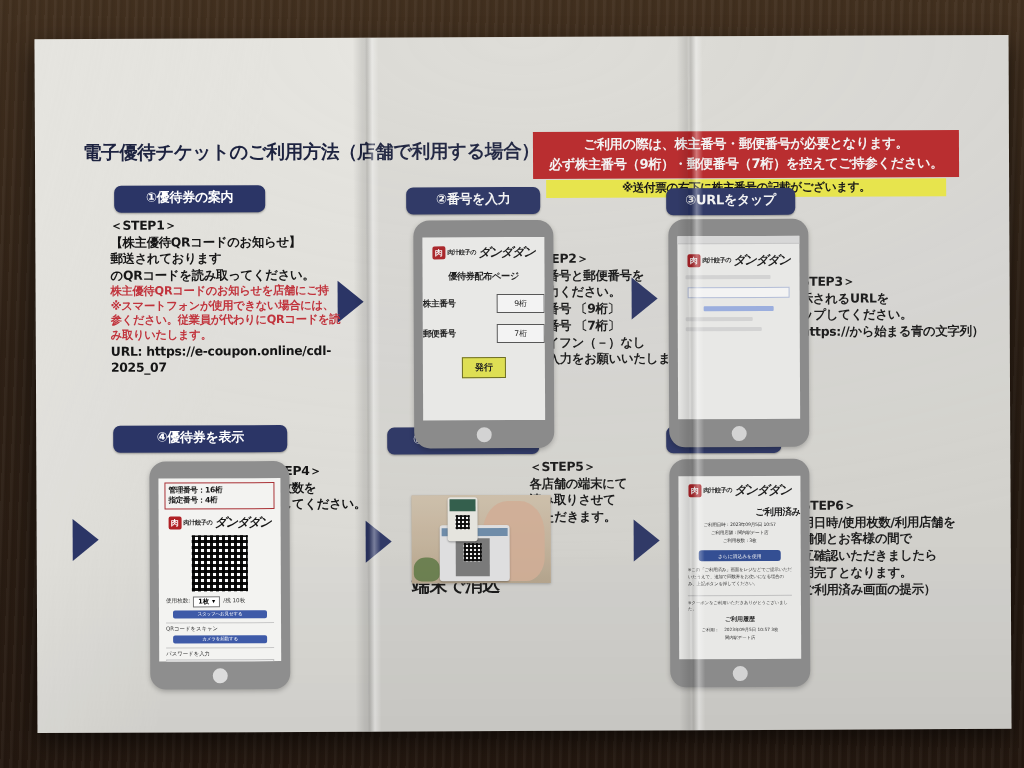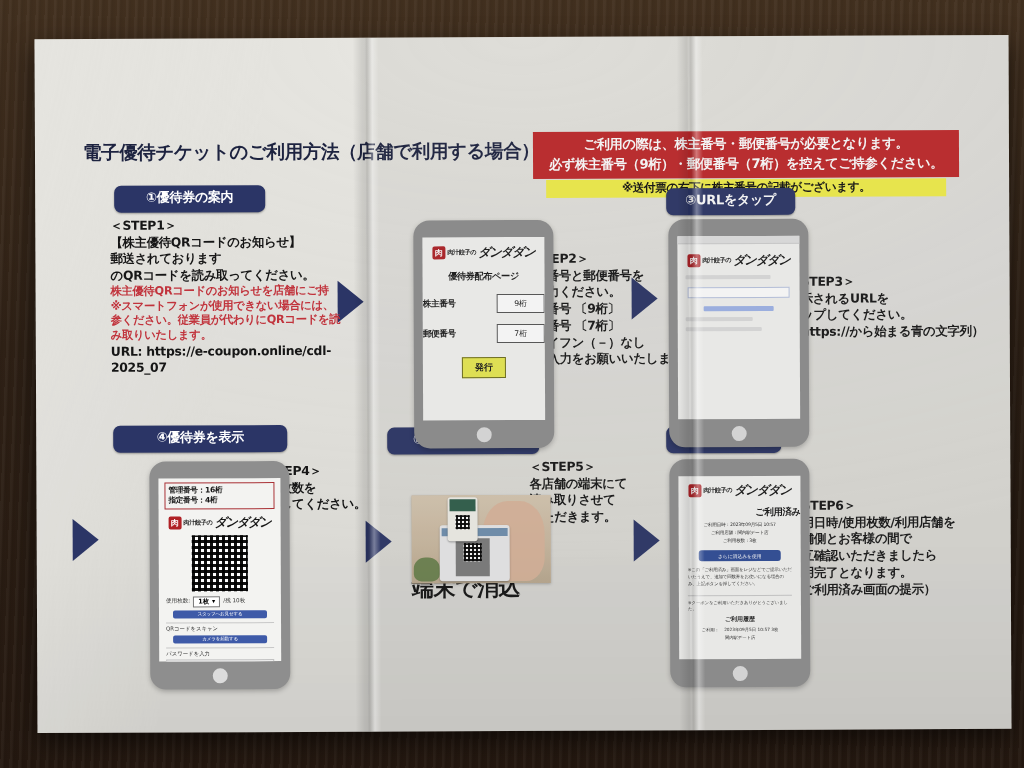--- a/index.html
+++ b/index.html
@@ -101,21 +101,21 @@
   .mono{font-family:"DejaVu Sans","Liberation Sans",sans-serif;}
 
   #step1{left:75px;top:179px;width:252px;}
   #step2{left:487px;top:214px;width:168px;}
   #step3{left:753px;top:238px;width:200px;}
   #step4{left:219px;top:425px;width:140px;}
   #step5{left:493px;top:422px;width:155px;}
   #step6{left:753px;top:462px;width:205px;}
   #termlabel{
     position:absolute;left:375px;top:536px;
-    font-size:22px;font-weight:bold;color:#121212;letter-spacing:-0.5px;
+    font-size:18px;font-weight:bold;color:#121212;letter-spacing:-0.5px;
   }
 
   
   .arrow{position:absolute;width:0;height:0;
      border-top:21px solid transparent;border-bottom:21px solid transparent;
      border-left:26px solid #2b3566;}
   #arr1{left:302px;top:243px;}
   #arr2{left:596px;top:241px;}
   #arr3{left:36px;top:480px;}
   #arr4{left:329px;top:483px;}
@@ -222,20 +222,21 @@
 
     <div id="headline">電子優待チケットのご利用方法（店舗で利用する場合）</div>
 
     <div id="warnbox">
       <div>ご利用の際は、株主番号・郵便番号が必要となります。</div>
       <div>必ず株主番号（9桁）・郵便番号（7桁）を控えてご持参ください。</div>
     </div>
     <div id="warnnote">※送付票の右下に株主番号の記載がございます。</div>
 
     <div class="pill" id="pill1">①優待券の案内</div>
+    <div class="pill" id="pill2">②番号を入力</div>
     <div class="pill" id="pill3">③URLをタップ</div>
     <div class="pill" id="pill4">④優待券を表示</div>
     <div class="pill" id="pill5">⑤店頭で読み取り</div>
     <div class="pill" id="pill6">⑥消込完了</div>
 
     <div class="arrow" id="arr1"></div>
     <div class="arrow" id="arr2"></div>
     <div class="arrow" id="arr3"></div>
     <div class="arrow" id="arr4"></div>
     <div class="arrow" id="arr5"></div>

